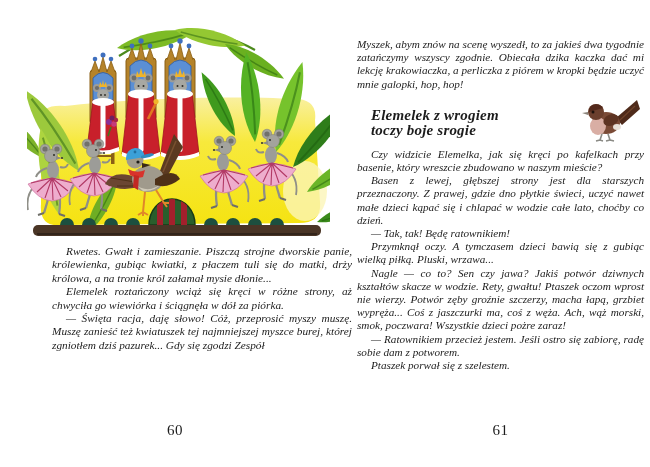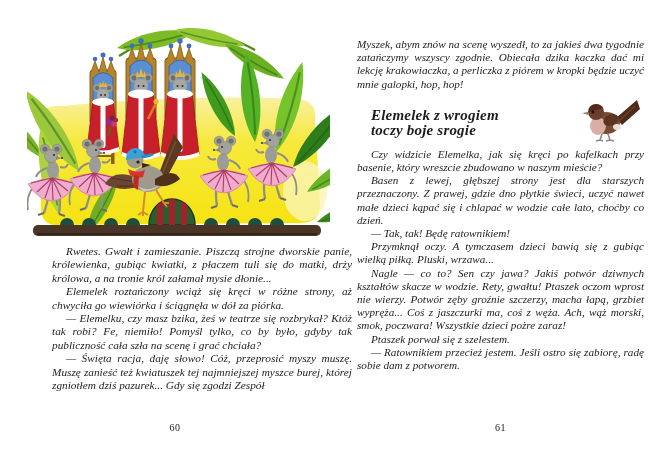--- a/index.html
+++ b/index.html
@@ -7,21 +7,21 @@
   .spread{position:relative;width:650px;height:467px;background:#ffffff;overflow:hidden;}
   .illustration{position:absolute;left:27px;top:6px;width:303px;height:234px;}
   .text-left{position:absolute;left:25px;top:245px;width:300px;font-size:11.3px;line-height:13.4px;text-align:justify;margin-left:27px;}
   .page-right{position:absolute;left:357px;top:38px;width:287px;font-size:11.2px;line-height:13.2px;text-align:justify;}
   p.para{margin:0;font-style:italic;}
   p.indent{text-indent:14px;}
   p.no-indent{text-indent:0;}
   .chapter-header{position:relative;margin:17px 0 10px 0;}
   .chapter-title{font-weight:bold;font-style:italic;font-size:15px;line-height:15px;padding-left:14px;letter-spacing:.2px;}
   .heading-bird{position:absolute;right:2px;top:-12px;width:62px;height:46px;}
-  .pagenum{position:absolute;top:422px;font-size:10px;text-align:center;letter-spacing:.5px;}
+  .pagenum{position:absolute;top:422px;font-size:15px;text-align:center;letter-spacing:.5px;}
   .pagenum.left{left:25px;width:300px;}
   .pagenum.right{left:357px;width:287px;}
 </style>
 </head>
 <body>
 
 <div class="spread">
 
   <div class="illustration">
     <svg viewBox="0 0 303 234" width="303" height="234" xmlns="http://www.w3.org/2000/svg">
@@ -215,21 +215,20 @@
         <path d="M107,169 L112,170 L111,184 L106,181 Z" fill="#c22823"></path>
         <path d="M118,186 L116,206 M116,206 l-5,3 M116,206 l5,3 M116,206 l0,4" stroke="#e0862a" stroke-width="2" fill="none"></path>
         <path d="M129,184 L137,197 M137,197 l5,0 M137,197 l3,4" stroke="#e0862a" stroke-width="2" fill="none"></path>
       </g>
     </svg>
   </div>
 
   <div class="text-left">
       <p class="para indent">Rwetes. Gwałt i zamieszanie. Piszczą strojne dworskie panie, królewienka, gubiąc kwiatki, z płaczem tuli się do matki, drży królowa, a na tronie król załamał mysie dłonie...</p>
       <p class="para indent">Elemelek roztańczony wciąż się kręci w różne strony, aż chwyciła go wiewiórka i ściągnęła w dół za piórka.</p>
-      <p class="para indent">— Elemelku, czy masz bzika, żeś w teatrze się rozbrykał? Któż tak robi? Fe, niemiło! Pomyśl tylko, co by było, gdyby tak publiczność cała szła na scenę i grać chciała?</p>
       <p class="para indent">— Święta racja, daję słowo! Cóż, przeprosić myszy muszę. Muszę zanieść też kwiatuszek tej najmniejszej myszce burej, której zgniotłem dziś pazurek... Gdy się zgodzi Zespół</p>
     </div>
 
   <div class="pagenum left">60</div>
 
   <div class="page-right">
     <p class="para no-indent">Myszek, abym znów na scenę wyszedł, to za jakieś dwa tygodnie zatańczymy wszyscy zgodnie. Obiecała dzika kaczka dać mi lekcję krakowiaczka, a perliczka z piórem w kropki będzie uczyć mnie galopki, hop, hop!</p>
 
     <div class="chapter-header">
       <div class="chapter-title">
@@ -252,20 +251,20 @@
         </svg>
       </div>
     </div>
 
     <div>
         <p class="para indent">Czy widzicie Elemelka, jak się kręci po kafelkach przy basenie, który wreszcie zbudowano w naszym mieście?</p>
         <p class="para indent">Basen z lewej, głębszej strony jest dla starszych przeznaczony. Z prawej, gdzie dno płytkie świeci, uczyć nawet małe dzieci kąpać się i chlapać w wodzie całe lato, choćby co dzień.</p>
         <p class="para indent">— Tak, tak! Będę ratownikiem!</p>
         <p class="para indent">Przymknął oczy. A tymczasem dzieci bawią się z gubiąc wielką piłką. Pluski, wrzawa...</p>
         <p class="para indent">Nagle — co to? Sen czy jawa? Jakiś potwór dziwnych kształtów skacze w wodzie. Rety, gwałtu! Ptaszek oczom wprost nie wierzy. Potwór zęby groźnie szczerzy, macha łapą, grzbiet wypręża... Coś z jaszczurki ma, coś z węża. Ach, wąż morski, smok, poczwara! Wszystkie dzieci pożre zaraz!</p>
+        <p class="para indent">— Ratownikiem przecież jestem. Jeśli ostro się zabiorę, radę sobie dam z potworem.</p>
         <p class="para indent">Ptaszek porwał się z szelestem.</p>
-        <p class="para indent">— Ratownikiem przecież jestem. Jeśli ostro się zabiorę, radę sobie dam z potworem.</p>
       </div>
   </div>
 
   <div class="pagenum right">61</div>
 
 </div>
 
 </body></html>

